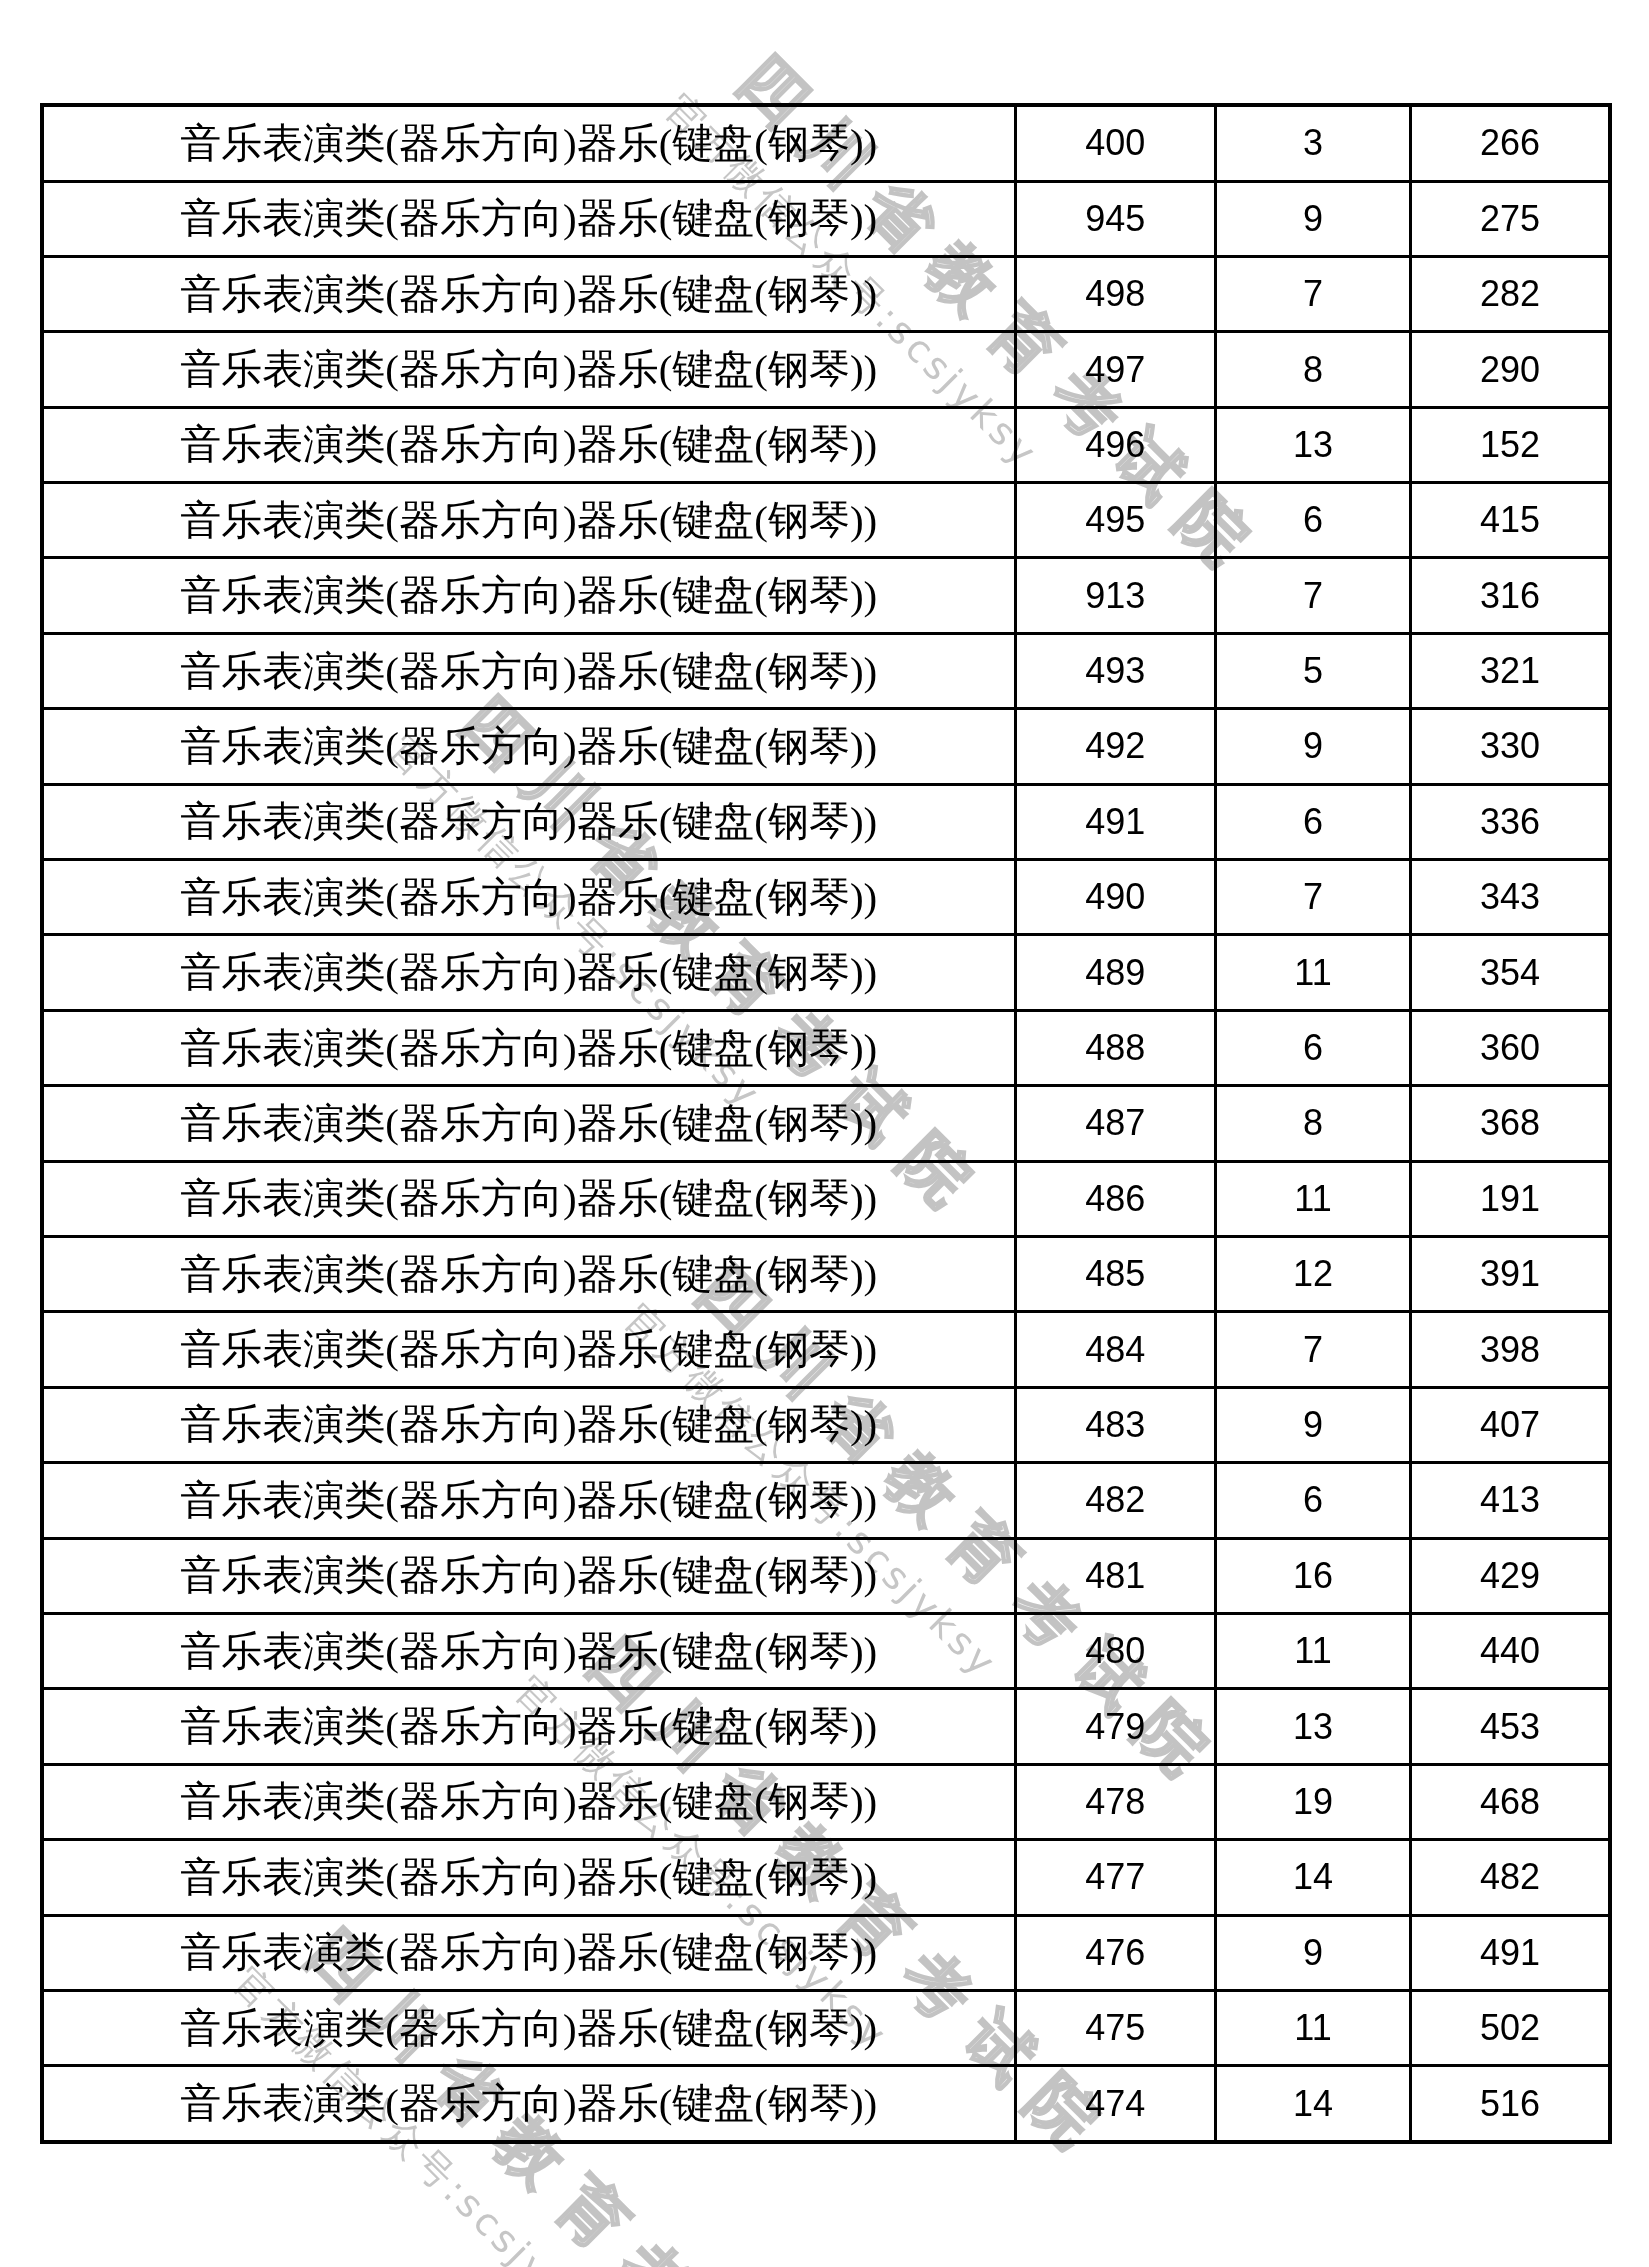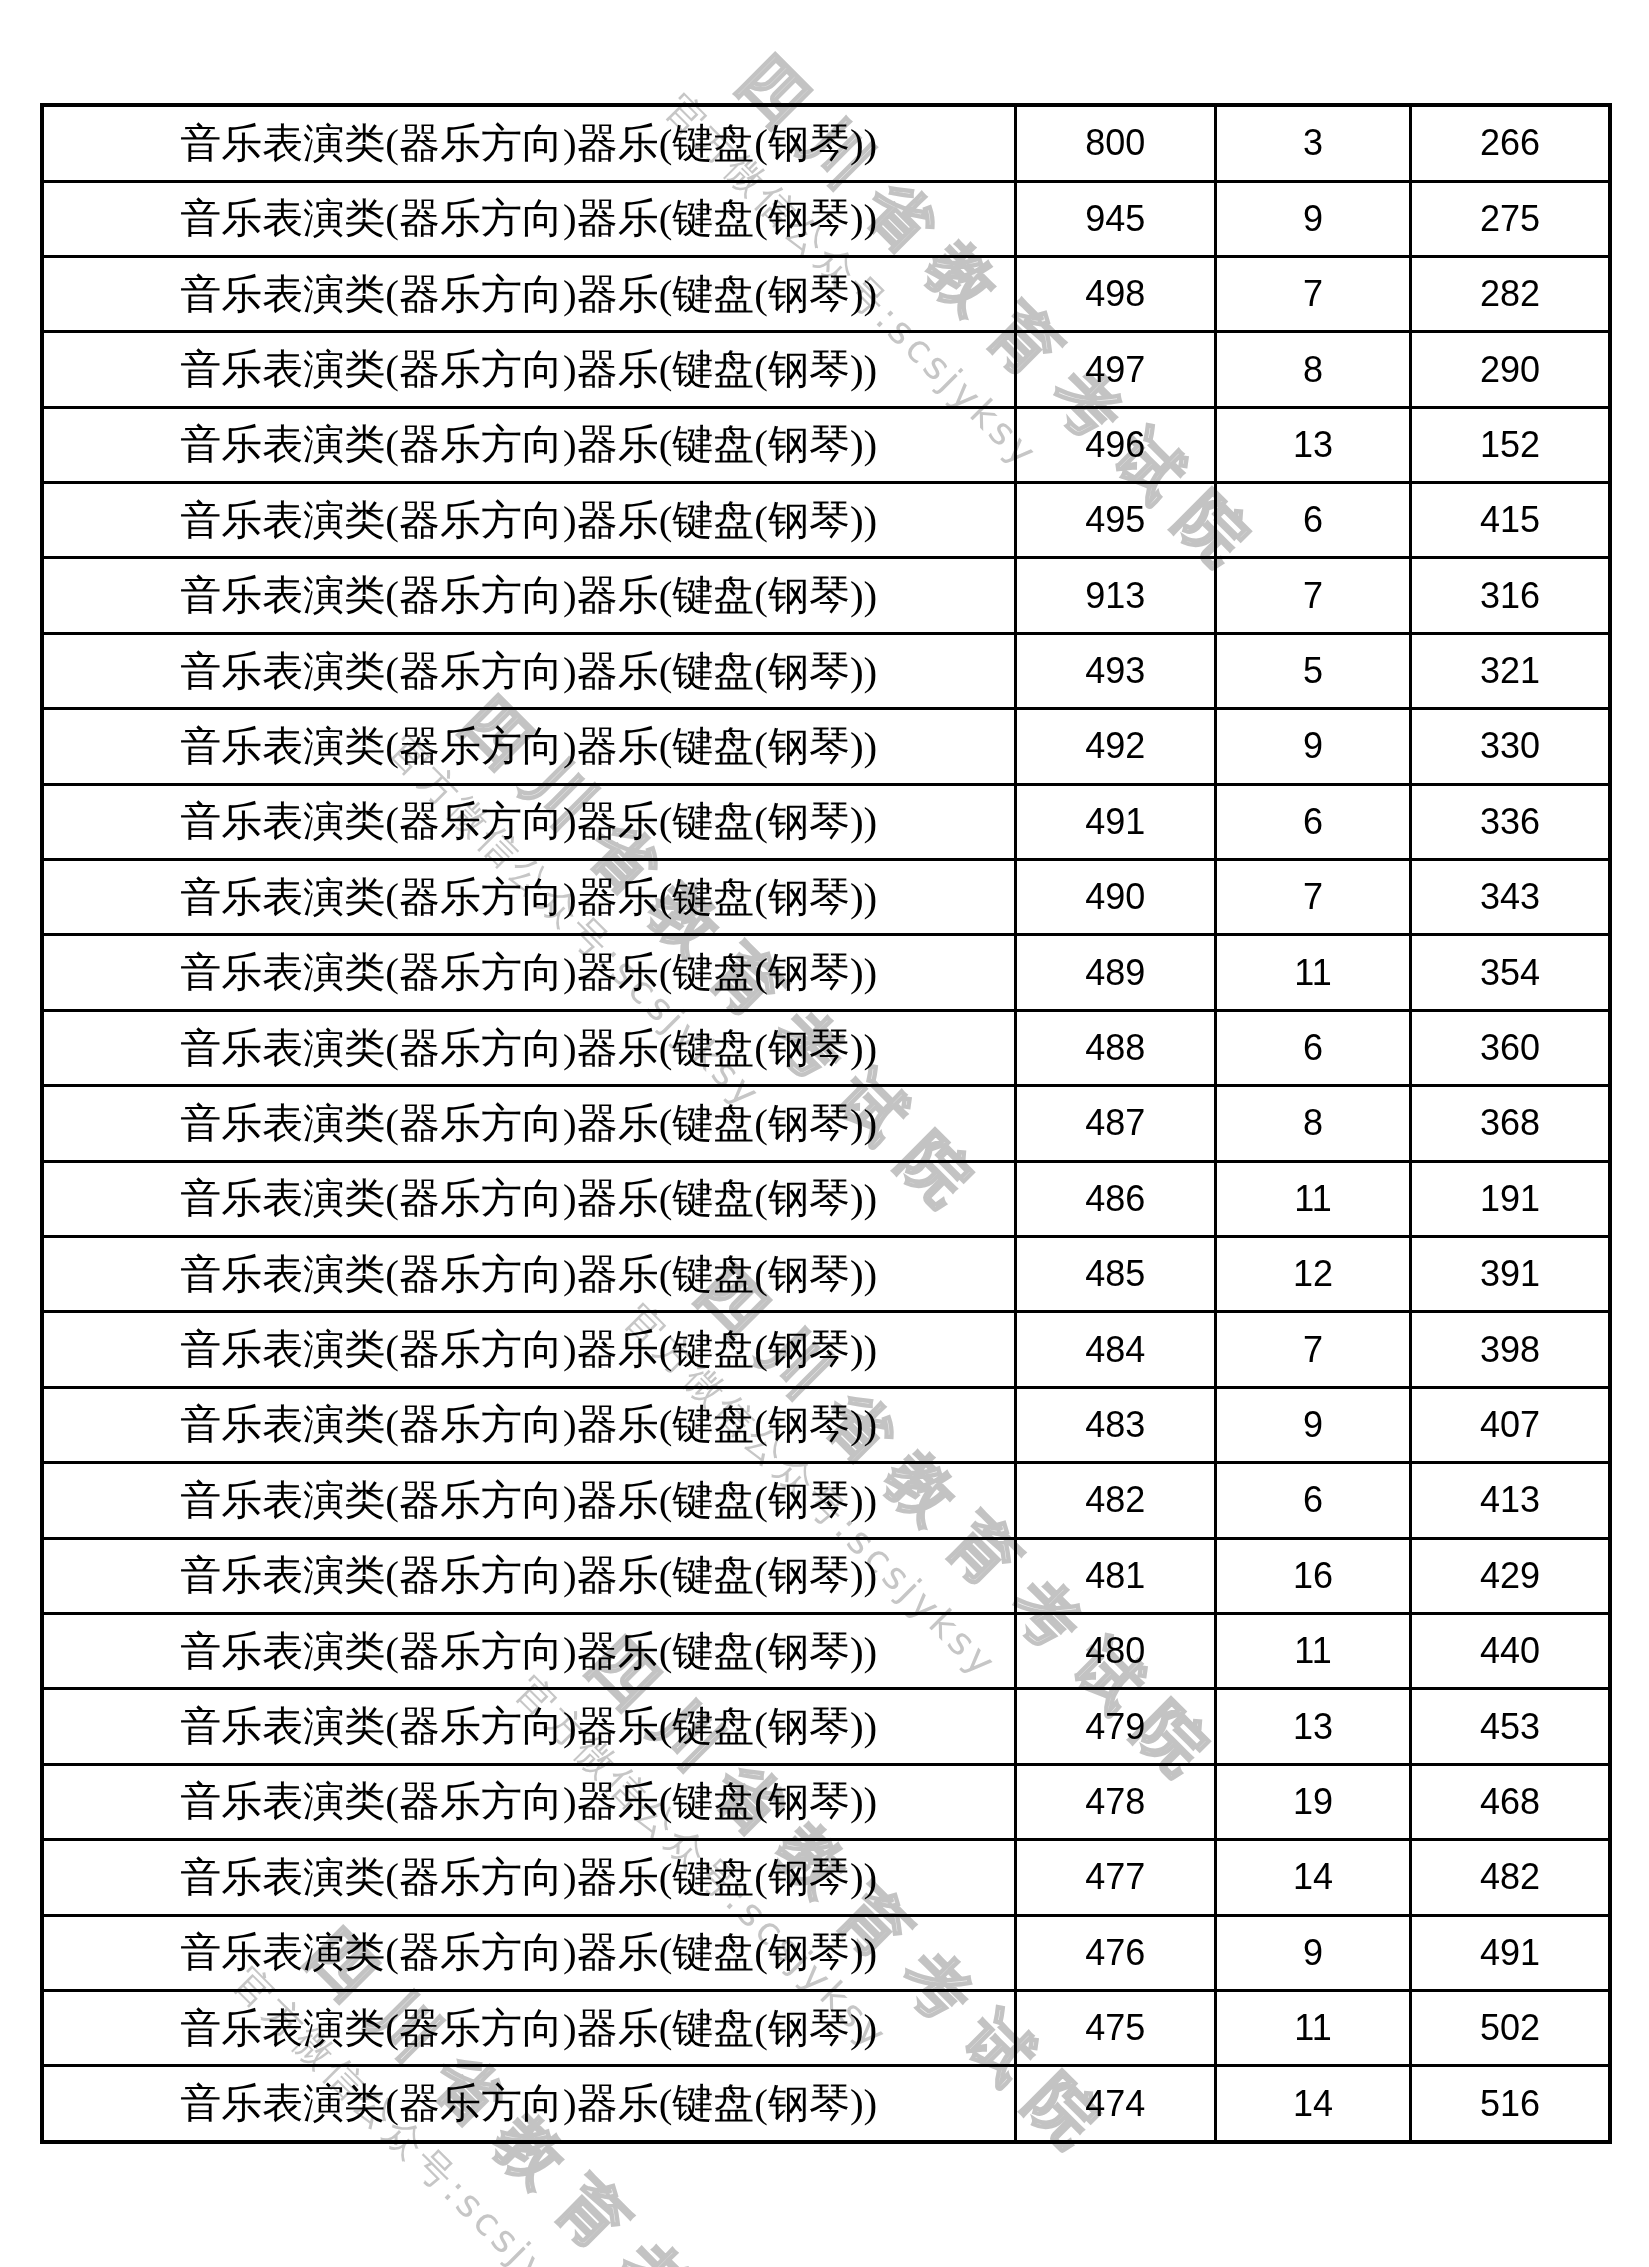--- a/index.html
+++ b/index.html
@@ -105,21 +105,21 @@
   <table class="score-table">
     <colgroup>
       <col style="width:62.06%">
       <col style="width:12.78%">
       <col style="width:12.44%">
       <col style="width:12.72%">
     </colgroup>
     <tbody id="table-body">
         <tr>
           <td class="cat">音乐表演类(器乐方向)器乐(键盘(钢琴))</td>
-          <td class="num">800</td>
+          <td class="num">400</td>
           <td class="num">3</td>
           <td class="num">266</td>
         </tr>
         <tr>
           <td class="cat">音乐表演类(器乐方向)器乐(键盘(钢琴))</td>
           <td class="num">945</td>
           <td class="num">9</td>
           <td class="num">275</td>
         </tr>
         <tr>

